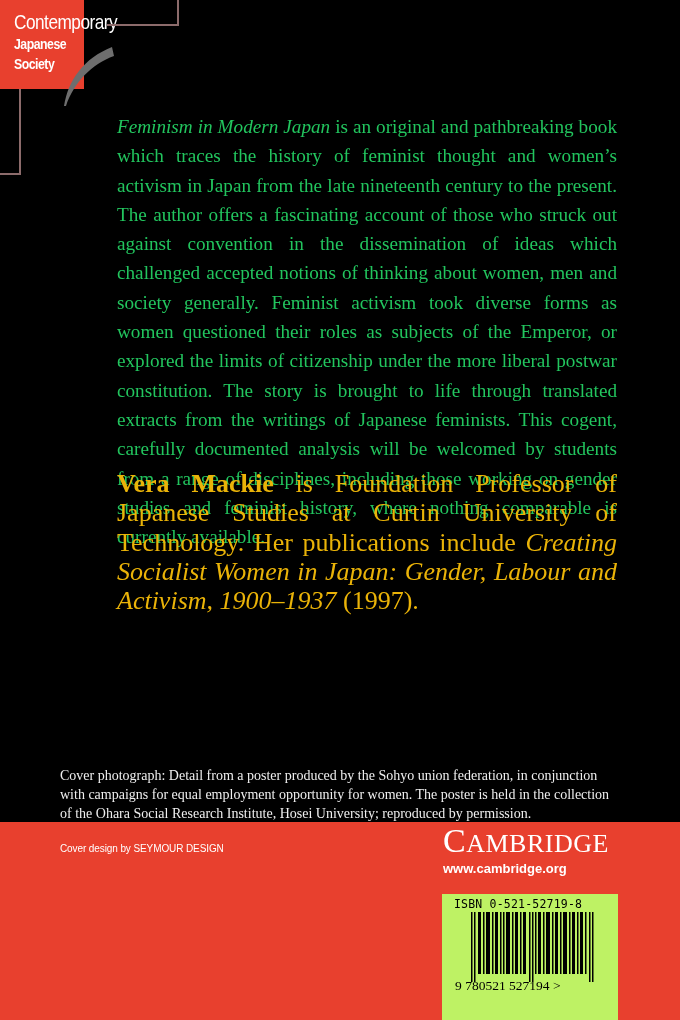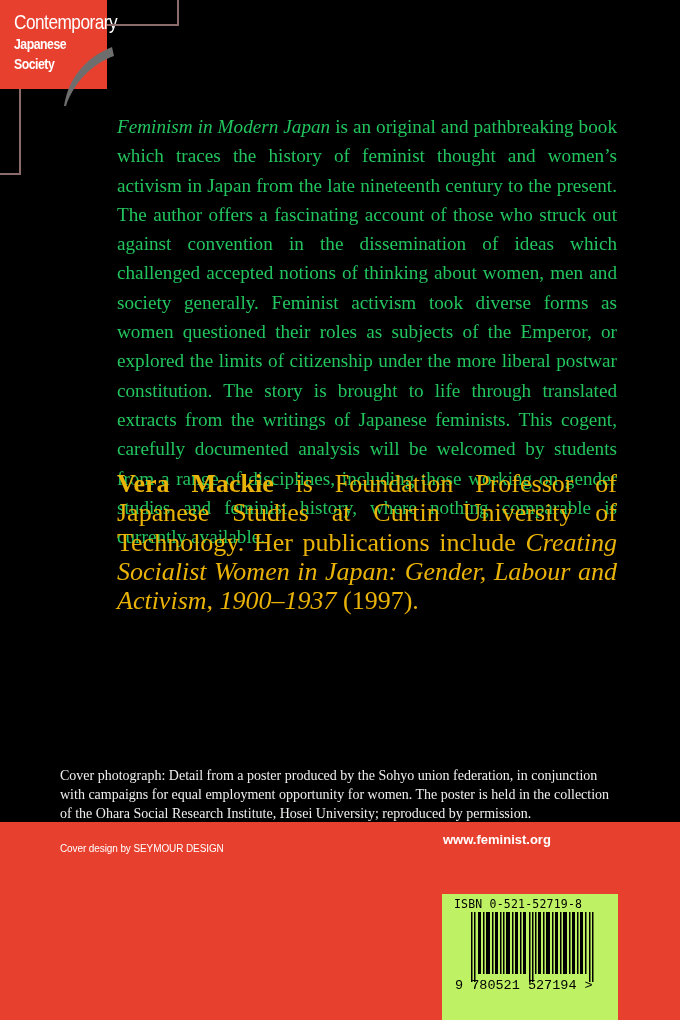--- a/index.html
+++ b/index.html
@@ -1,37 +1,37 @@
 <!DOCTYPE html>
 <html><head>
 <meta charset="utf-8">
 <style>
   html, body { margin:0; padding:0; }
   body { width:680px; height:1020px; background:#000; position:relative; overflow:hidden; font-family:"Liberation Serif", "DejaVu Serif", serif; color:#f2f2f2; }
-  .logo-box { position:absolute; left:0; top:0; width:107px; height:89px; background:#e8402e; }
+  .logo-box { position:absolute; left:0; top:0; width:84px; height:89px; background:#e8402e; }
   .logo-text { position:absolute; left:14px; top:12px; font-family:"Liberation Sans", "DejaVu Sans", sans-serif; font-weight:bold; color:#fff; font-size:15px; line-height:20px; letter-spacing:-0.6px; transform:scaleX(0.82); transform-origin:left top; }
   .logo-text .big-c { font-size:21px; font-weight:normal; }
   .rule { position:absolute; background:#8c6b6b; }
   .swoosh { position:absolute; left:0; top:0; }
   .blurb { position:absolute; left:117px; top:112px; width:500px; font-size:19.2px; line-height:29.3px; text-align:justify; text-align-last:left; color:#22c55e; }
   .blurb i { font-style:italic; }
   .bio { position:absolute; left:117px; top:469px; width:500px; font-size:26px; line-height:29.3px; text-align:justify; color:#eab308; }
   .bio .name { font-weight:bold; }
   .credits { position:absolute; left:60px; top:766px; width:560px; font-size:14px; line-height:19px; color:#efefef; }
   .red-band { position:absolute; left:0; top:822px; width:680px; height:198px; background:#e8402e; }
   .design-credit { position:absolute; left:60px; top:843px; font-family:Liberation Sans, sans-serif; font-size:10px; color:#fff; letter-spacing:-0.1px; }
   .publisher { position:absolute; left:443px; top:828px; color:#fff; }
   .pub-name { font-family:"Liberation Serif", serif; font-size:26px; line-height:26px; letter-spacing:0.5px; }
   .pub-name .cap { font-size:34px; }
   .pub-sub { font-family:"Liberation Serif", serif; font-size:16.5px; line-height:20px; letter-spacing:1px; margin-top:-2px; }
   .pub-url { font-family:"Liberation Sans", sans-serif; font-weight:bold; font-size:13px; margin-top:4px; color:#fff; }
   .barcode-box { position:absolute; left:442px; top:894px; width:176px; height:132px; background:#bef264; }
   .isbn { position:absolute; left:12px; top:3px; font-family:"DejaVu Sans Mono", "Liberation Mono", monospace; font-size:11.5px; color:#000; letter-spacing:0.2px; }
   .bars { position:absolute; left:29px; top:18px; width:123px; height:70px; }
-  .ean { position:absolute; left:13px; top:84px; font-family:Liberation Mono, monospace; font-size:13.5px; color:#000; white-space:pre; }
+  .ean { position:absolute; left:13px; top:84px; font-family:Liberation Serif, serif; font-size:13.5px; color:#000; white-space:pre; }
 </style>
 </head>
 <body>
 
 <div class="logo-box">
   <div class="logo-text">
     <div><span class="big-c">Contemporary</span></div>
     <div>Japanese</div>
     <div>Society</div>
   </div>
@@ -47,21 +47,22 @@
 <div class="blurb"><i>Feminism in Modern Japan</i><span> is an original and pathbreaking book which traces the history of feminist thought and women’s activism in Japan from the late nineteenth century to the present. The author offers a fascinating account of those who struck out against convention in the dissemination of ideas which challenged accepted notions of thinking about women, men and society generally. Feminist activism took diverse forms as women questioned their roles as subjects of the Emperor, or explored the limits of citizenship under the more liberal postwar constitution. The story is brought to life through translated extracts from the writings of Japanese feminists. This cogent, carefully documented analysis will be welcomed by students from a range of disciplines, including those working on gender studies and feminist history, where nothing comparable is currently available.</span></div>
 
 <div class="bio"><span class="name">Vera Mackie</span><span> is Foundation Professor of Japanese Studies at Curtin University of Technology. Her publications include </span><i>Creating Socialist Women in Japan: Gender, Labour and Activism, 1900–1937</i><span> (1997).</span></div>
 
 <div class="credits">Cover photograph: Detail from a poster produced by the Sohyo union federation, in conjunction with campaigns for equal employment opportunity for women. The poster is held in the collection of the Ohara Social Research Institute, Hosei University; reproduced by permission.</div>
 
 <div class="red-band"></div>
 <div class="design-credit">Cover design by SEYMOUR DESIGN</div>
 
 <div class="publisher">
-  <div class="pub-url">www.feminist.org</div>
+  <div class="pub-name"><span class="cap">C</span><span>AMBRIDGE</span></div>
+  <div class="pub-url">www.cambridge.org</div>
 </div>
 
 <div class="barcode-box">
   <div class="isbn">ISBN 0-521-52719-8</div>
   <svg class="bars" viewBox="0 0 123 70" preserveAspectRatio="none">
     <g fill="#000">
       <rect x="0" y="0" width="1.5" height="70"></rect>
         <rect x="3" y="0" width="1.5" height="70"></rect>
       <rect x="7" y="0" width="3" height="62"></rect>
         <rect x="12" y="0" width="1.5" height="62"></rect>

